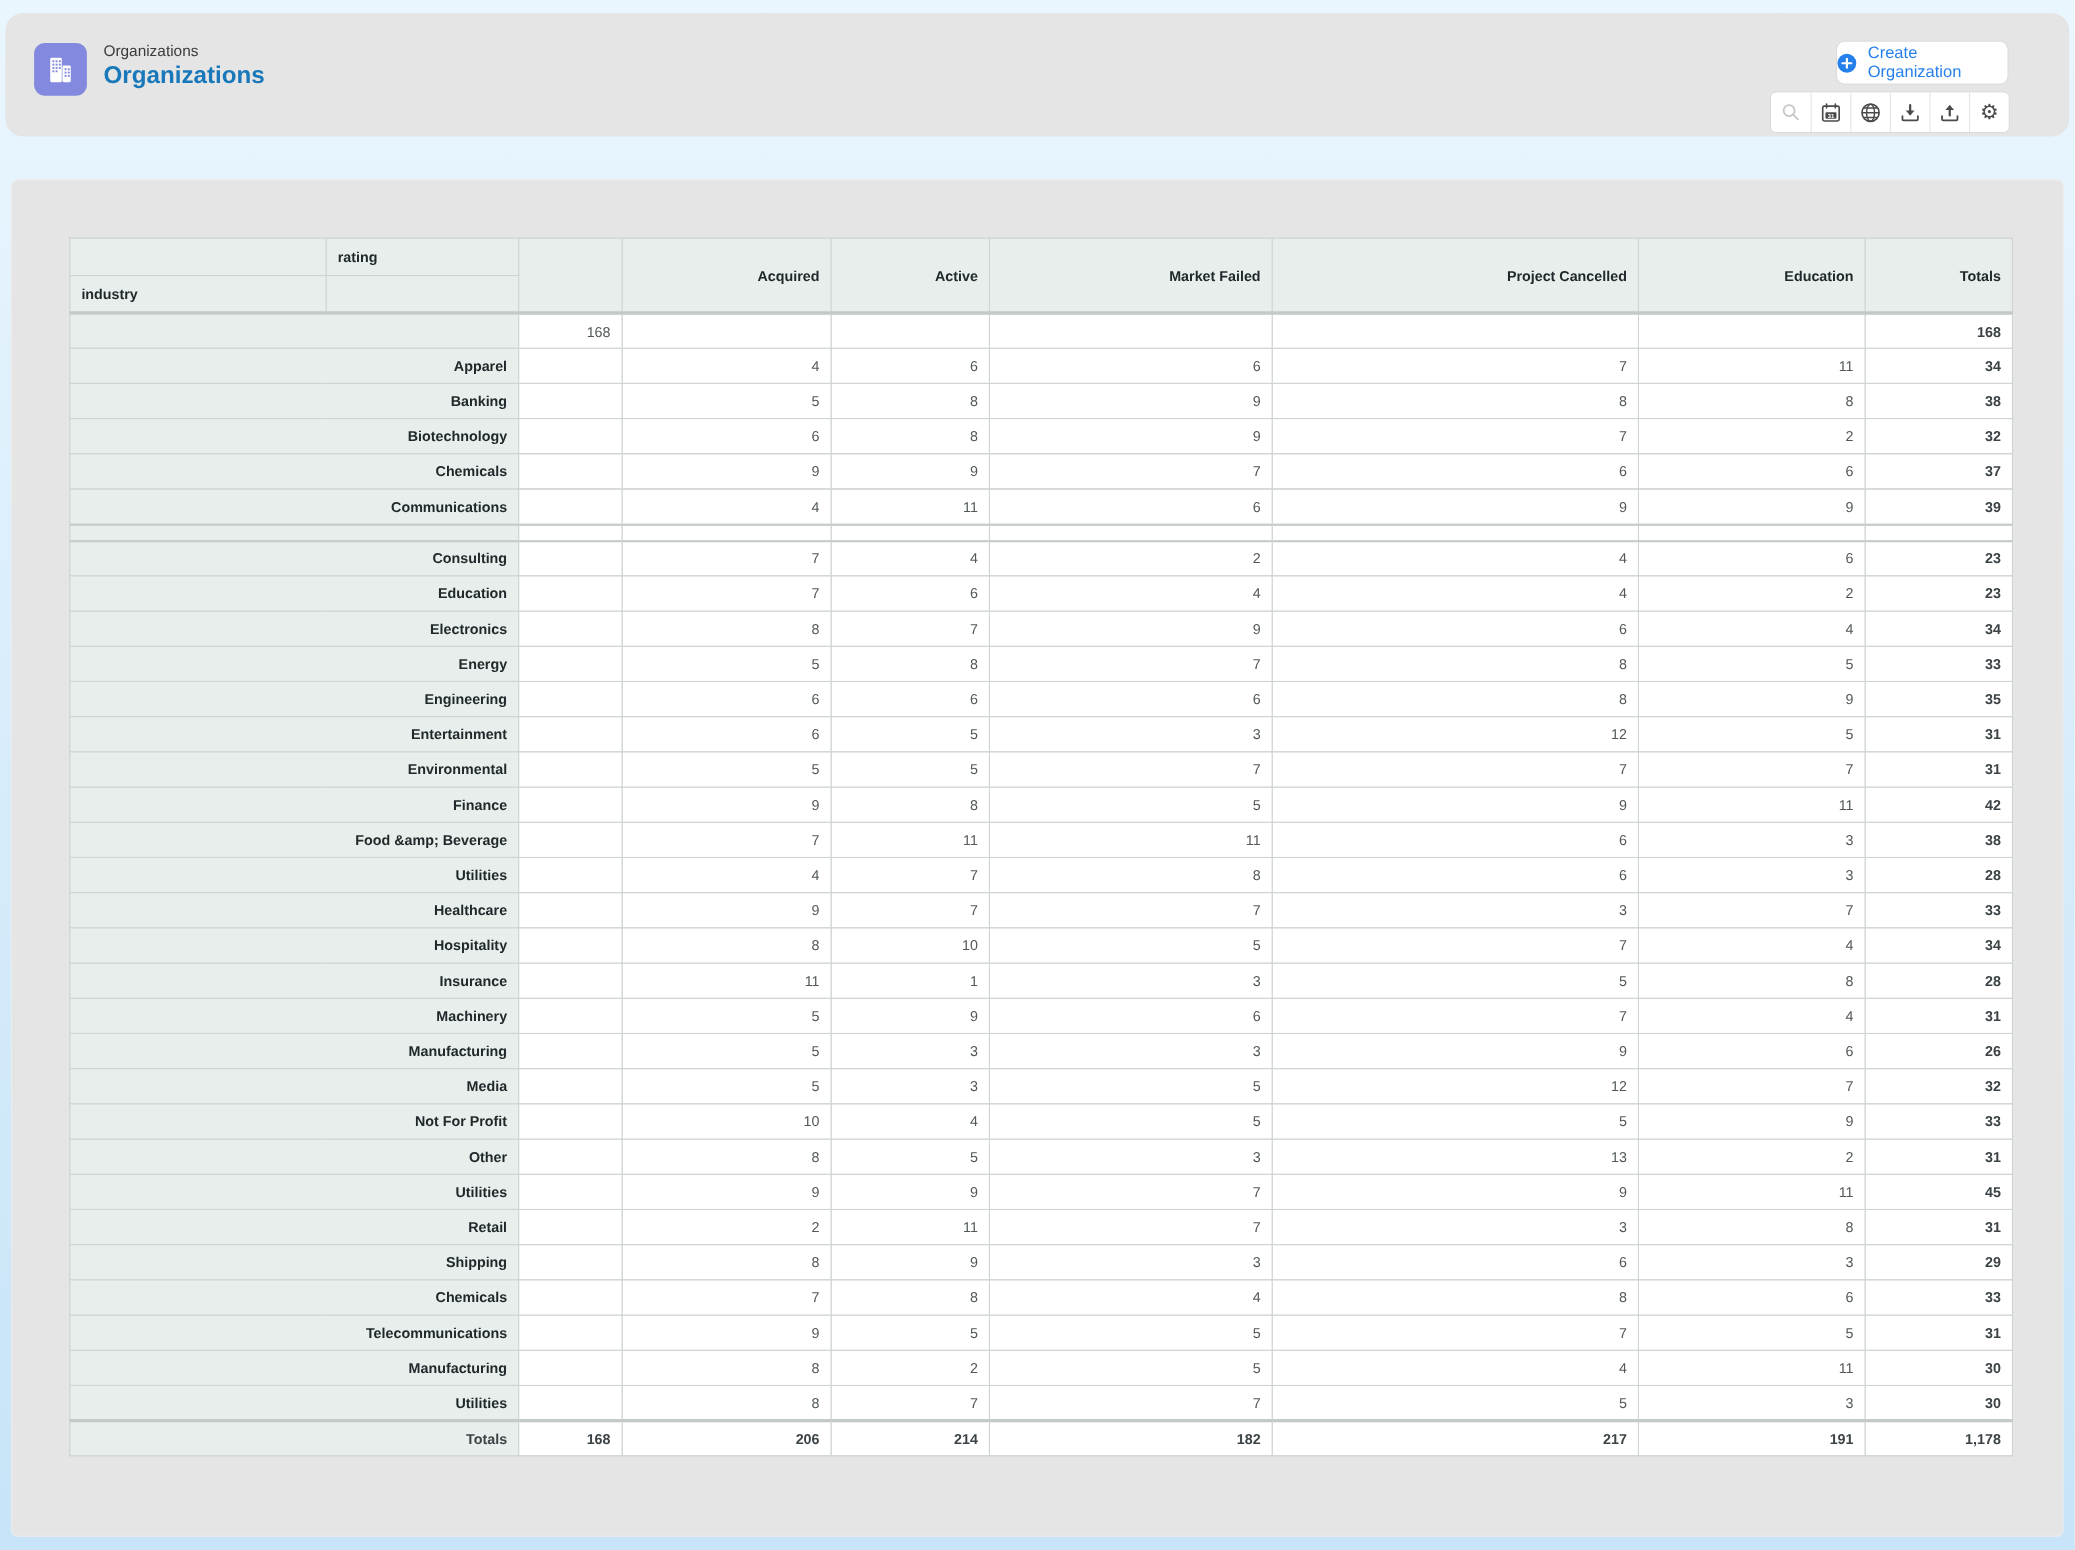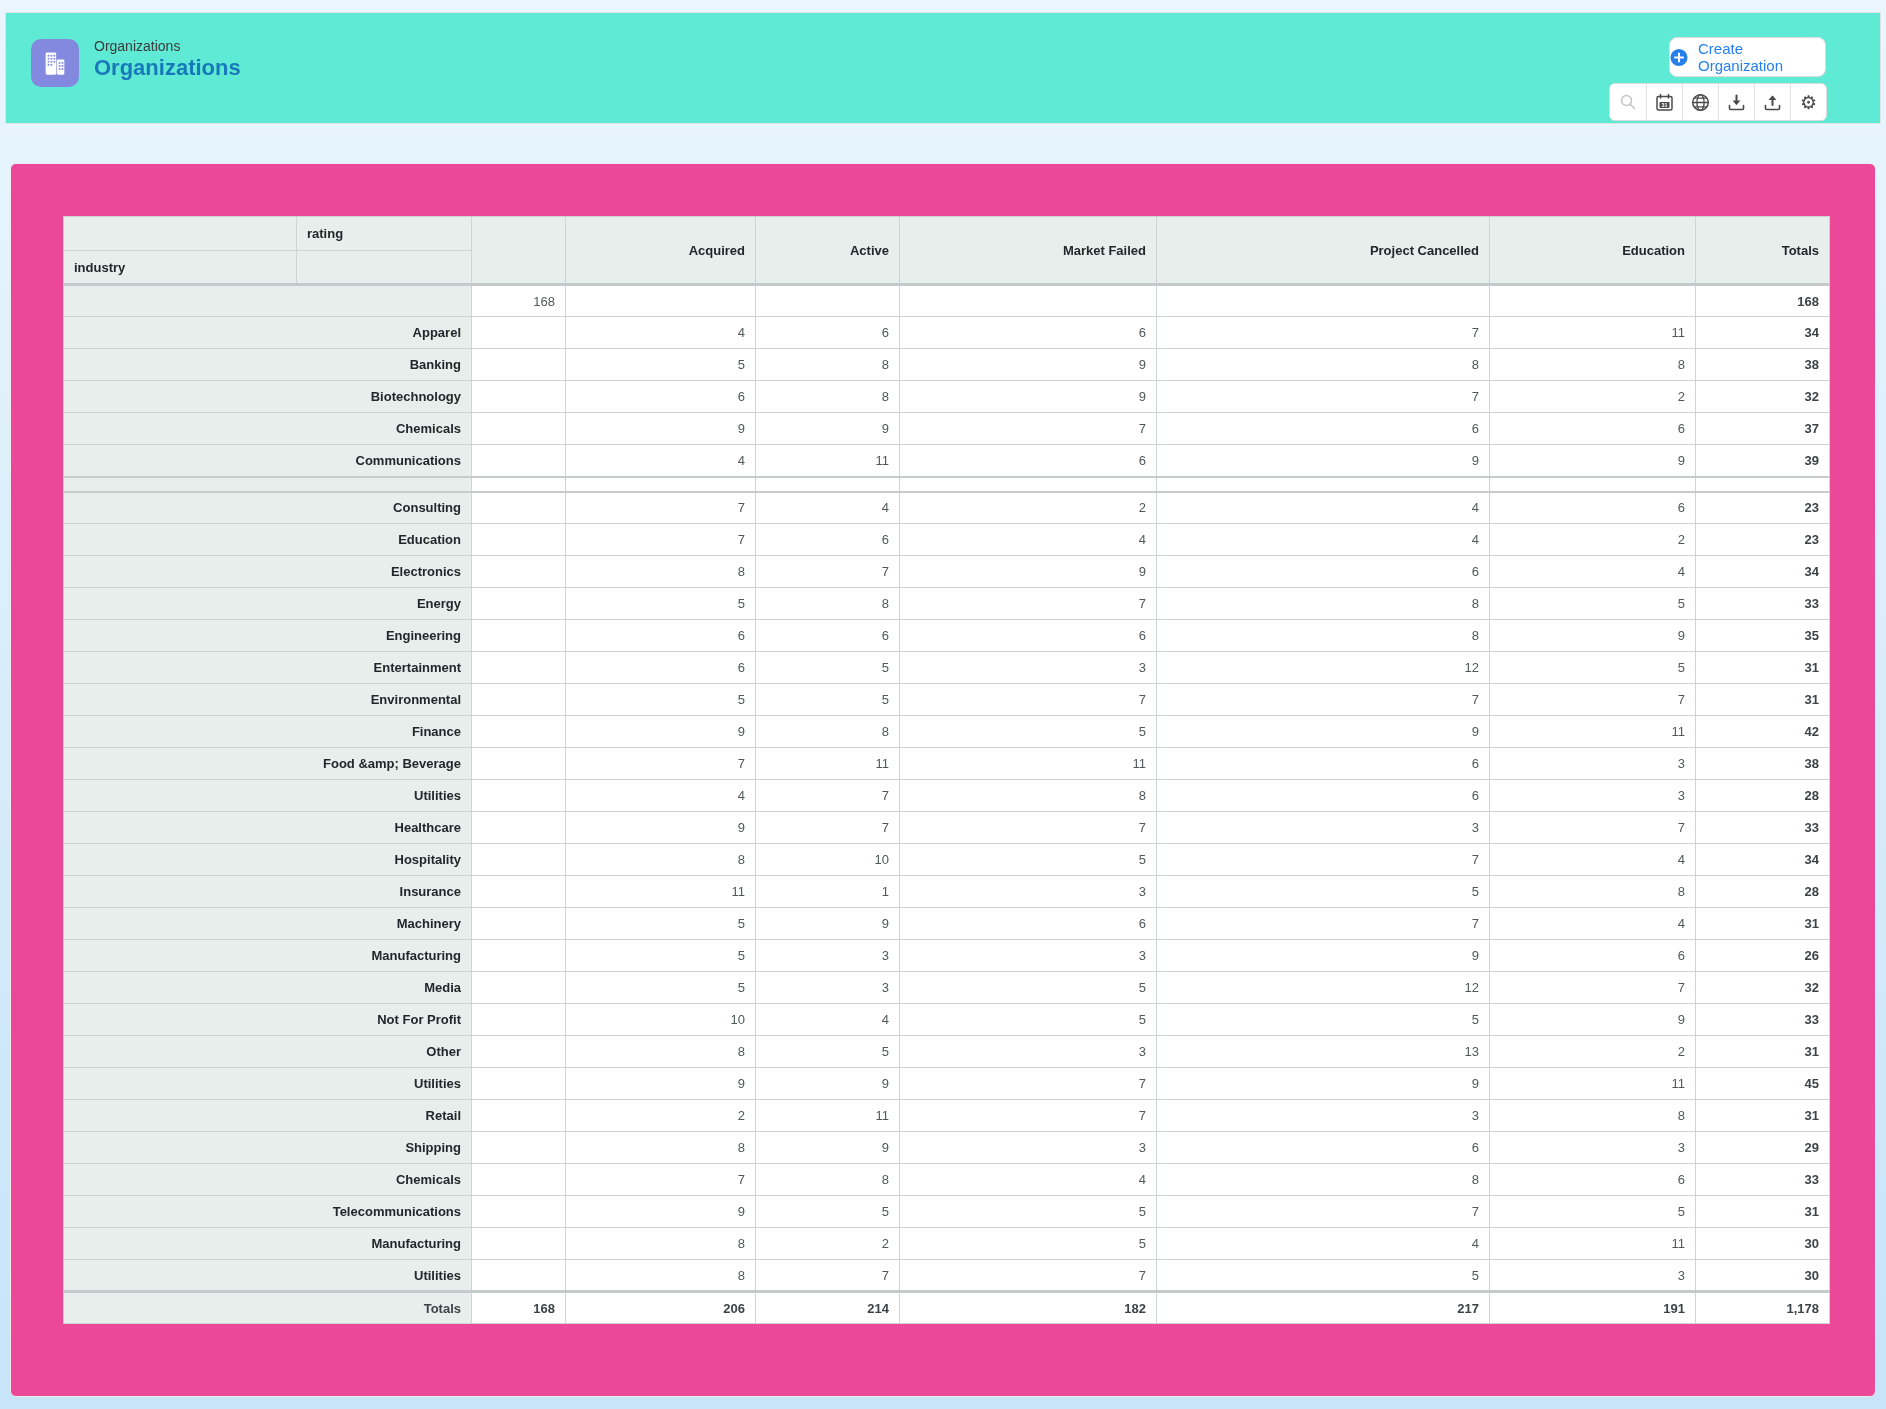--- a/index.html
+++ b/index.html
@@ -4,21 +4,21 @@
 <style>
   html,body{margin:0;padding:0;}
   body{
     width:1886px;height:1409px;overflow:hidden;
     font-family:"Liberation Sans", sans-serif;
     background:linear-gradient(180deg,#eaf6fe 0%,#d9edfb 45%,#c7e4f8 100%);
   }
   
   .header-panel{
     position:absolute;left:5px;top:12px;right:5px;height:112px;
-    background:#5eead4;border:1px solid #e3e3e4;border-radius:0;
+    background:#e5e5e5;border:1px solid #e3e3e4;border-radius:16px;
     box-sizing:border-box;
   }
   .app-icon{
     position:absolute;left:25px;top:26px;width:48px;height:48px;
     background:#8389de;border-radius:10px;
     display:flex;align-items:center;justify-content:center;
   }
   .title-block{position:absolute;left:88px;top:25px;}
   .title-small{font-size:14px;color:#3b3b3b;line-height:17px;}
   .title-main{font-size:22px;font-weight:bold;color:#1878b9;line-height:26px;}
@@ -36,21 +36,21 @@
   }
   .tool-btn{
     width:36px;height:36px;display:flex;align-items:center;justify-content:center;
     background:#fff;border:none;border-left:1px solid #e4e4e4;cursor:pointer;padding:0;
   }
   .tool-btn:first-child{border-left:none;}
   .gear-glyph{font-size:19px;color:#4a4a4a;line-height:1;}
   
   .card{
     position:absolute;left:10px;top:163px;width:1866px;height:1234px;
-    background:#ec4899;border:1px solid #ececec;border-radius:6px;box-sizing:border-box;
+    background:#e5e5e5;border:1px solid #ececec;border-radius:6px;box-sizing:border-box;
   }
   table.report{
     position:absolute;left:52px;top:52px;
     border-collapse:collapse;table-layout:fixed;
     font-size:13px;
     border:1px solid #b5babb;
   }
   table.report th, table.report td{
     border:1px solid #ced3d4;
     box-sizing:border-box;

